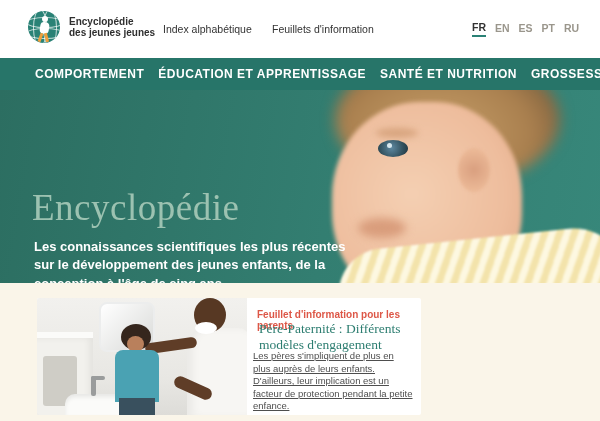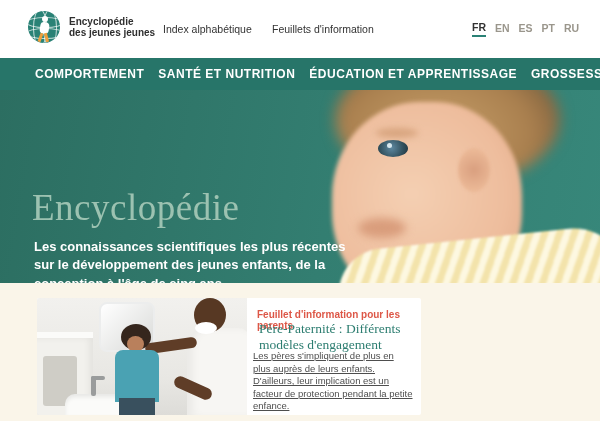--- a/index.html
+++ b/index.html
@@ -140,22 +140,22 @@
       <a class="lang active">FR</a>
       <a class="lang">EN</a>
       <a class="lang">ES</a>
       <a class="lang">PT</a>
       <a class="lang">RU</a>
     </div>
   </header>
 
   <nav class="mainnav">
     <a style="text-transform:uppercase">Comportement</a>
+    <a style="text-transform:uppercase">Éducation et apprentissage</a>
     <a style="text-transform:uppercase">Santé et nutrition</a>
-    <a style="text-transform:uppercase">Éducation et apprentissage</a>
     <a style="text-transform:uppercase">Grossesse</a>
     <a style="text-transform:uppercase">Famille</a>
     <a style="text-transform:uppercase">Services et politiques</a>
   </nav>
 
   <section class="hero">
     <div class="hero-photo">
       <div class="hp-hair"></div>
       <div class="hp-face"></div>
       <div class="hp-ear"></div>

